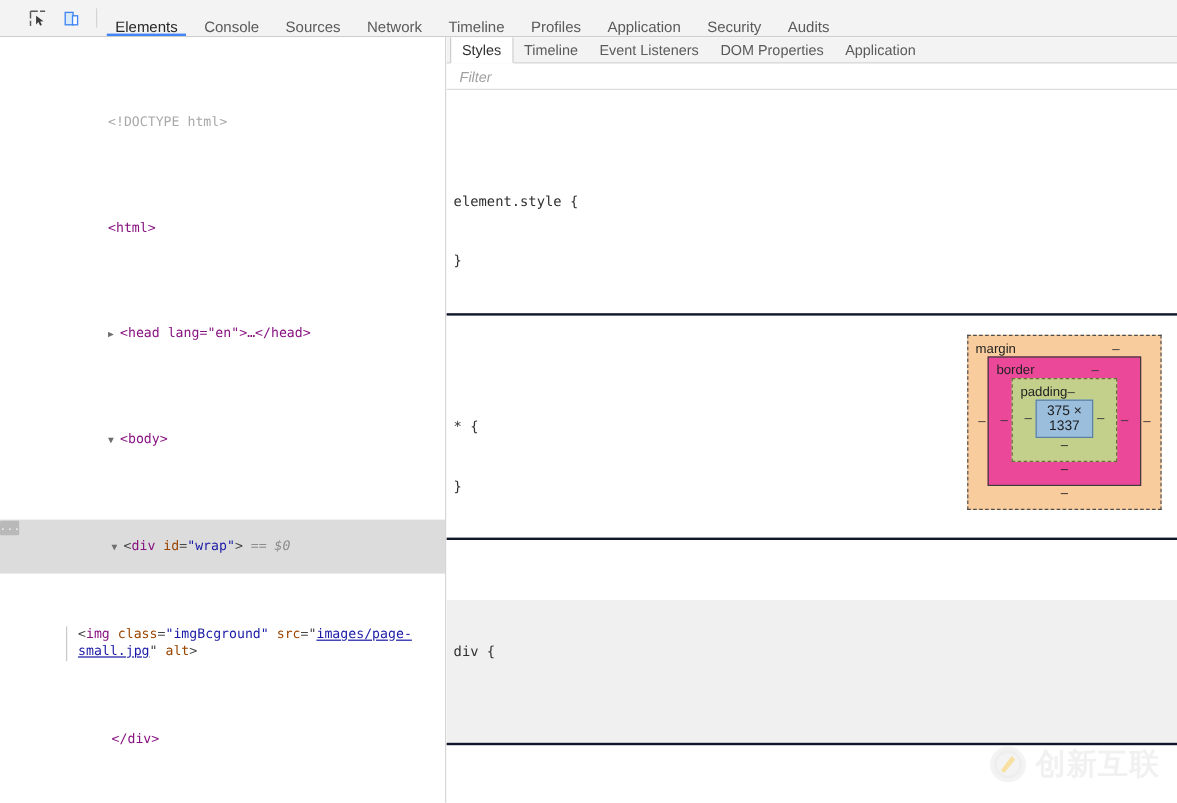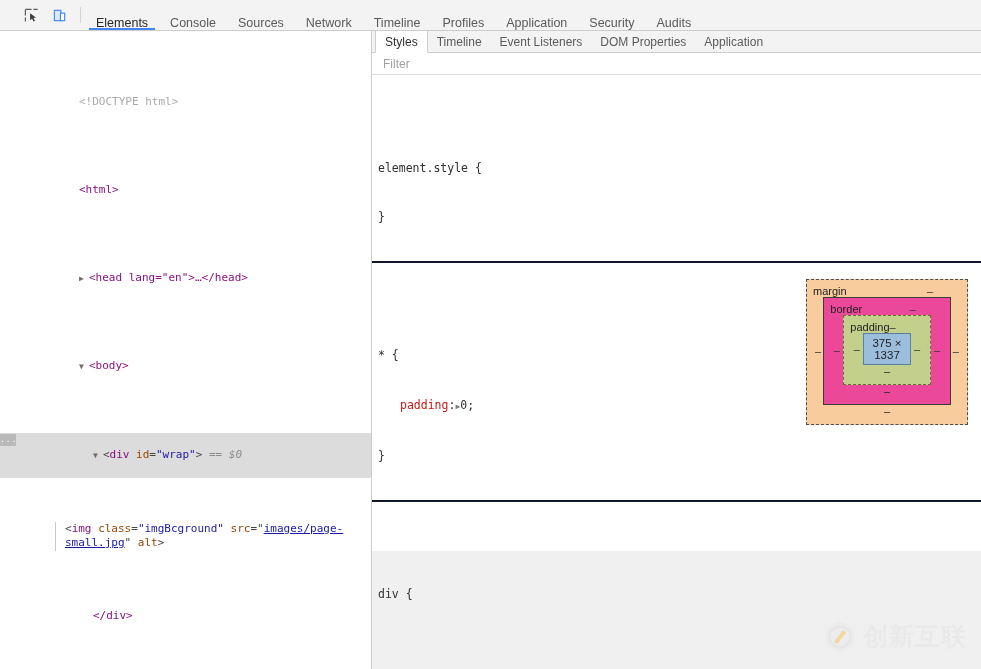--- a/index.html
+++ b/index.html
@@ -130,21 +130,21 @@
     text-align: center;
     letter-spacing: 1px;
     border-radius: 1px;
   }
   .twisty {
     display: inline-block;
     width: 10px;
     color: #6e6e6e;
     font-size: 8px;
   }
-  .ind1 { padding-left: 26px; }
+  .ind1 { padding-left: 37px; }
   .ind2 { padding-left: 40px; }
   .tag-doctype { color: #a9a9a9; }
   .tag-name { color: #881280; margin-top: 24px; }
   .tag-punc { color: #444; }
   .attr-name { color: #994500; }
   .attr-val { color: #1a1aa6; }
   .attr-link { color: #1a1aa6; text-decoration: underline; cursor: pointer; }
   .node-sel { color: #8c8c8c; font-style: italic; }
 
   
@@ -185,20 +185,21 @@
     box-sizing: border-box;
   }
   .filter-input {
     border: none;
     outline: none;
     font-family: "Liberation Sans", sans-serif;
     font-size: 12px;
     color: #333;
     width: 92%;
     background: transparent;
+    font-style: italic;
   }
   .filter-input::placeholder { color: #a0a0a0; }
 
   .css-rules {
     font-family: "DejaVu Sans Mono", "Liberation Mono", monospace;
     font-size: 11.5px;
     line-height: 16.5px;
     color: #303030;
     white-space: pre;
   }
@@ -428,21 +429,20 @@
 
     <div class="css-rules">
 
       <div class="css-rule">
         <div class="css-selector">element.style {</div>
         <div class="css-selector">}</div>
       </div>
 
       <div class="css-rule">
         <div class="css-selector">* {</div>
-        <div><span class="css-prop">padding</span><span class="css-value">:</span><span class="prop-arrow">▶</span><span class="css-value">0;</span></div>
         <div class="css-selector">}</div>
       </div>
 
       <div class="css-rule shaded">
         <div class="css-selector">div {</div>
         
         
       </div>
 
     </div>

